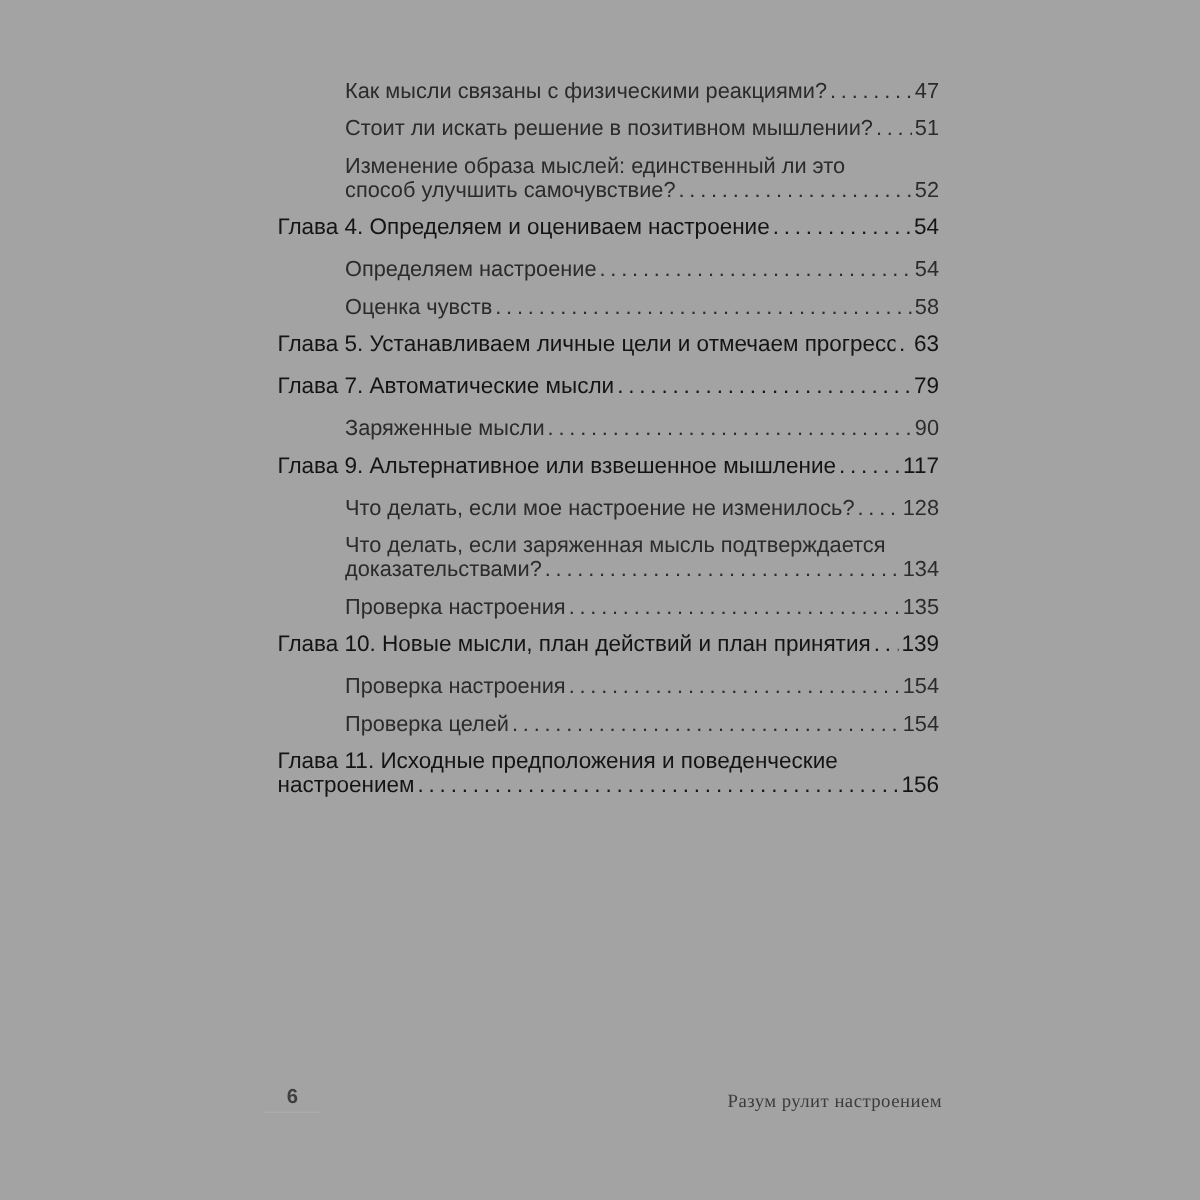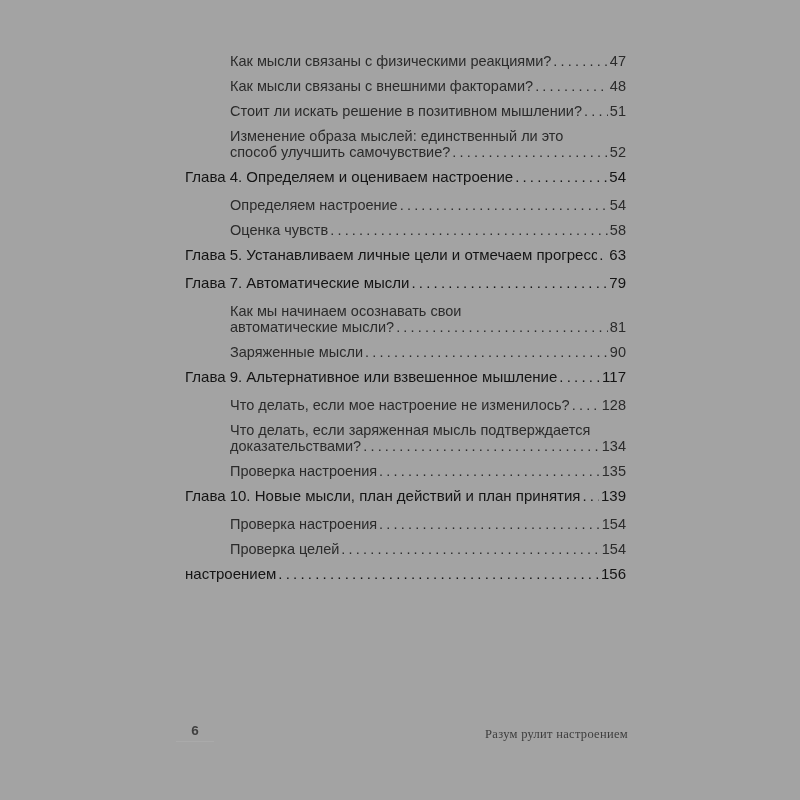--- a/index.html
+++ b/index.html
@@ -75,28 +75,20 @@
 
     <div class="dot-row">
       <span class="t">Как мысли связаны с физическими реакциями?</span>
       <span class="dots"></span>
       <span class="pg">47</span>
     </div>
   </div>
       <div class="entry sub">
 
     <div class="dot-row">
-      <span class="t">Как мысли связаны с внешними факторами?</span>
-      <span class="dots"></span>
-      <span class="pg">48</span>
-    </div>
-  </div>
-      <div class="entry sub">
-
-    <div class="dot-row">
       <span class="t">Стоит ли искать решение в позитивном мышлении?</span>
       <span class="dots"></span>
       <span class="pg">51</span>
     </div>
   </div>
       <div class="entry sub">
     <div class="pre-line">Изменение образа мыслей: единственный ли это</div>
     <div class="dot-row">
       <span class="t">способ улучшить самочувствие?</span>
       <span class="dots"></span>
@@ -137,28 +129,20 @@
   </div>
       <div class="entry chapter">
 
     <div class="dot-row">
       <span class="t">Глава 7. Автоматические мысли</span>
       <span class="dots"></span>
       <span class="pg">79</span>
     </div>
   </div>
       <div class="entry sub">
-    <div class="pre-line">Как мы начинаем осознавать свои</div>
-    <div class="dot-row">
-      <span class="t">автоматические мысли?</span>
-      <span class="dots"></span>
-      <span class="pg">81</span>
-    </div>
-  </div>
-      <div class="entry sub">
 
     <div class="dot-row">
       <span class="t">Заряженные мысли</span>
       <span class="dots"></span>
       <span class="pg">90</span>
     </div>
   </div>
       <div class="entry chapter">
 
     <div class="dot-row">
@@ -209,20 +193,21 @@
   </div>
       <div class="entry sub">
 
     <div class="dot-row">
       <span class="t">Проверка целей</span>
       <span class="dots"></span>
       <span class="pg">154</span>
     </div>
   </div>
       <div class="entry chapter">
+    <div class="pre-line">Глава 11. Исходные предположения и поведенческие</div>
     <div class="dot-row">
       <span class="t">настроением</span>
       <span class="dots"></span>
       <span class="pg">156</span>
     </div>
   </div>
     </div>
 
   <div class="footer-pagenum">6</div>
 

